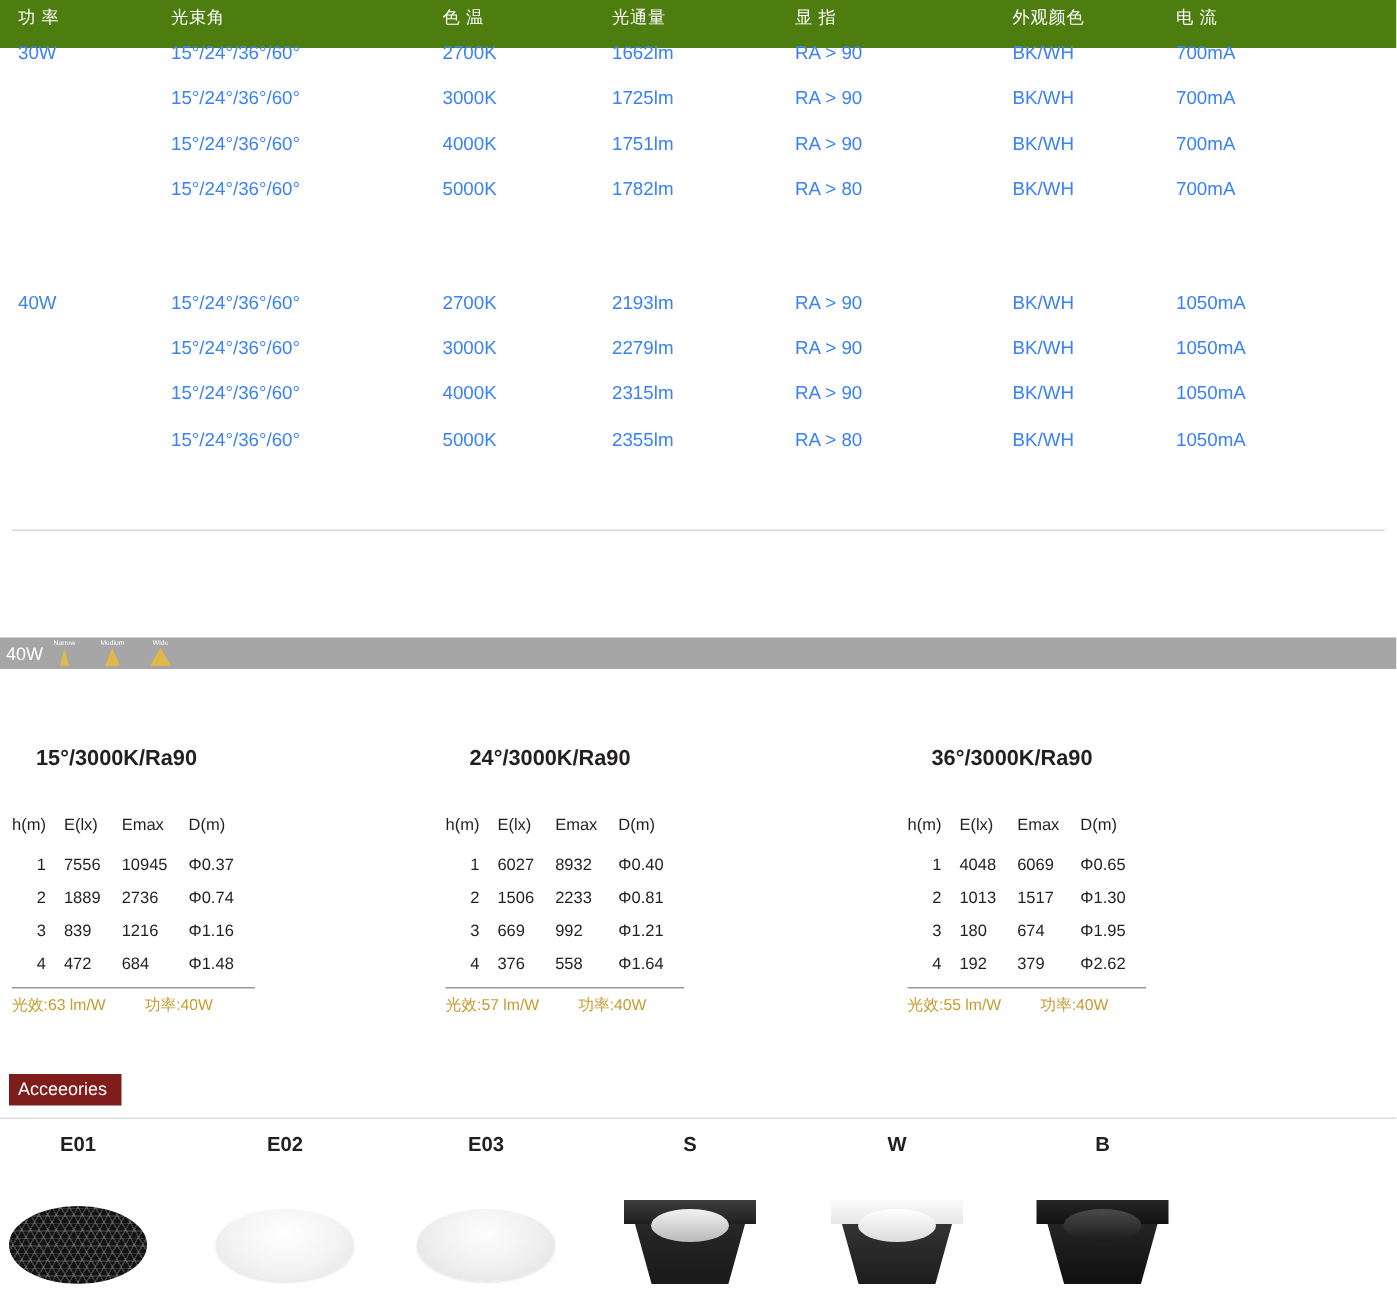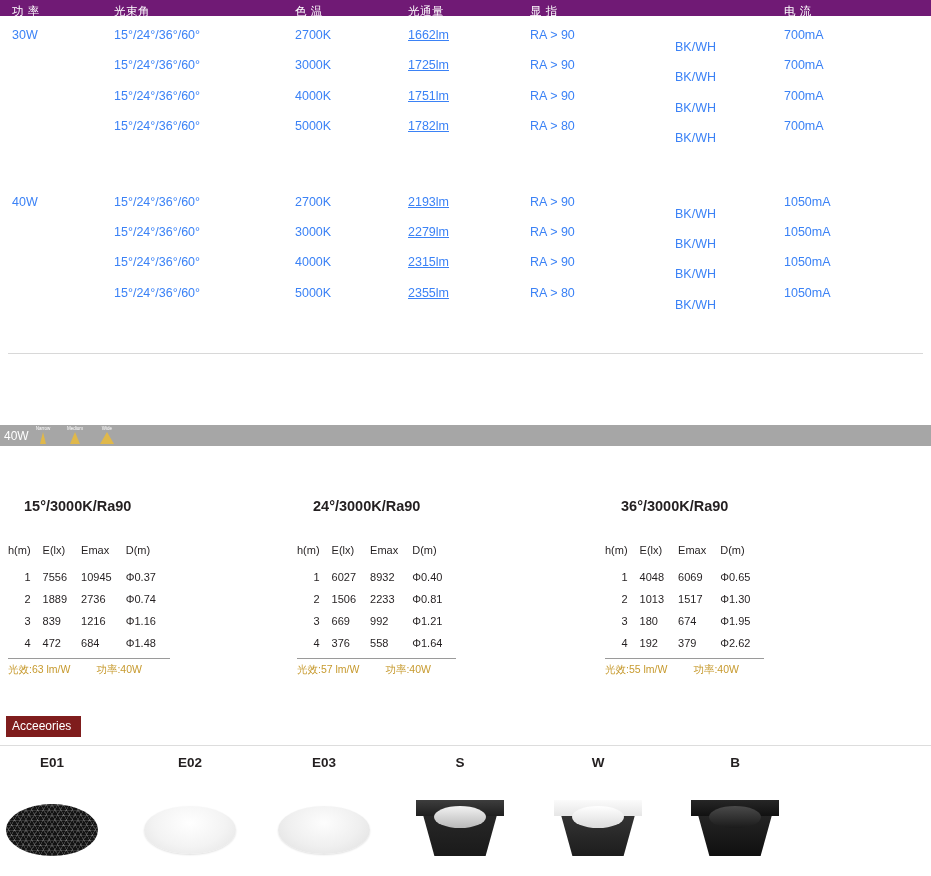--- a/index.html
+++ b/index.html
@@ -8,36 +8,36 @@
     width: 931px; height: 876px;
     background: #ffffff;
     font-family: "Liberation Sans", sans-serif;
     color: #231f20;
     overflow: hidden;
   }
   .page { position: relative; width: 931px; height: 876px; }
 
   
   .spec-header {
-    position: absolute; left: 0; top: 0; width: 931px; height: 16px;
-    background: #701a75; color: #ffffff;
+    position: absolute; left: 0; top: 0; width: 931px; height: 32px;
+    background: #4d7c0f; color: #ffffff;
     font-size: 11.5px;
   }
   .spec-header .cell { position: absolute; top: 4px; white-space: nowrap; letter-spacing: .5px;}
   .spec-body { position: absolute; left: 0; top: 20px; width: 931px; }
   .spec-row { position: relative; height: 30.4px; }
   .spec-row .cell {
     position: absolute; top: 8px; font-size: 12.5px; color: #3b82f6; white-space: nowrap;
   }
   .c0 { left: 12px; }
   .c1 { left: 114px; }
   .c2 { left: 295px; }
-  .c3 { left: 408px; text-decoration: underline; }
+  .c3 { left: 408px; }
   .c4 { left: 530px; }
-  .c5 { left: 675px; margin-top: 12px; }
+  .c5 { left: 675px; }
   .c6 { left: 784px; }
 
   .spec-gap { height: 45px; }
 
   .hr-light {
     position: absolute; left: 8px; width: 915px; height: 1px; background: #d8d8d8;
   }
 
   
   .photo-band {

